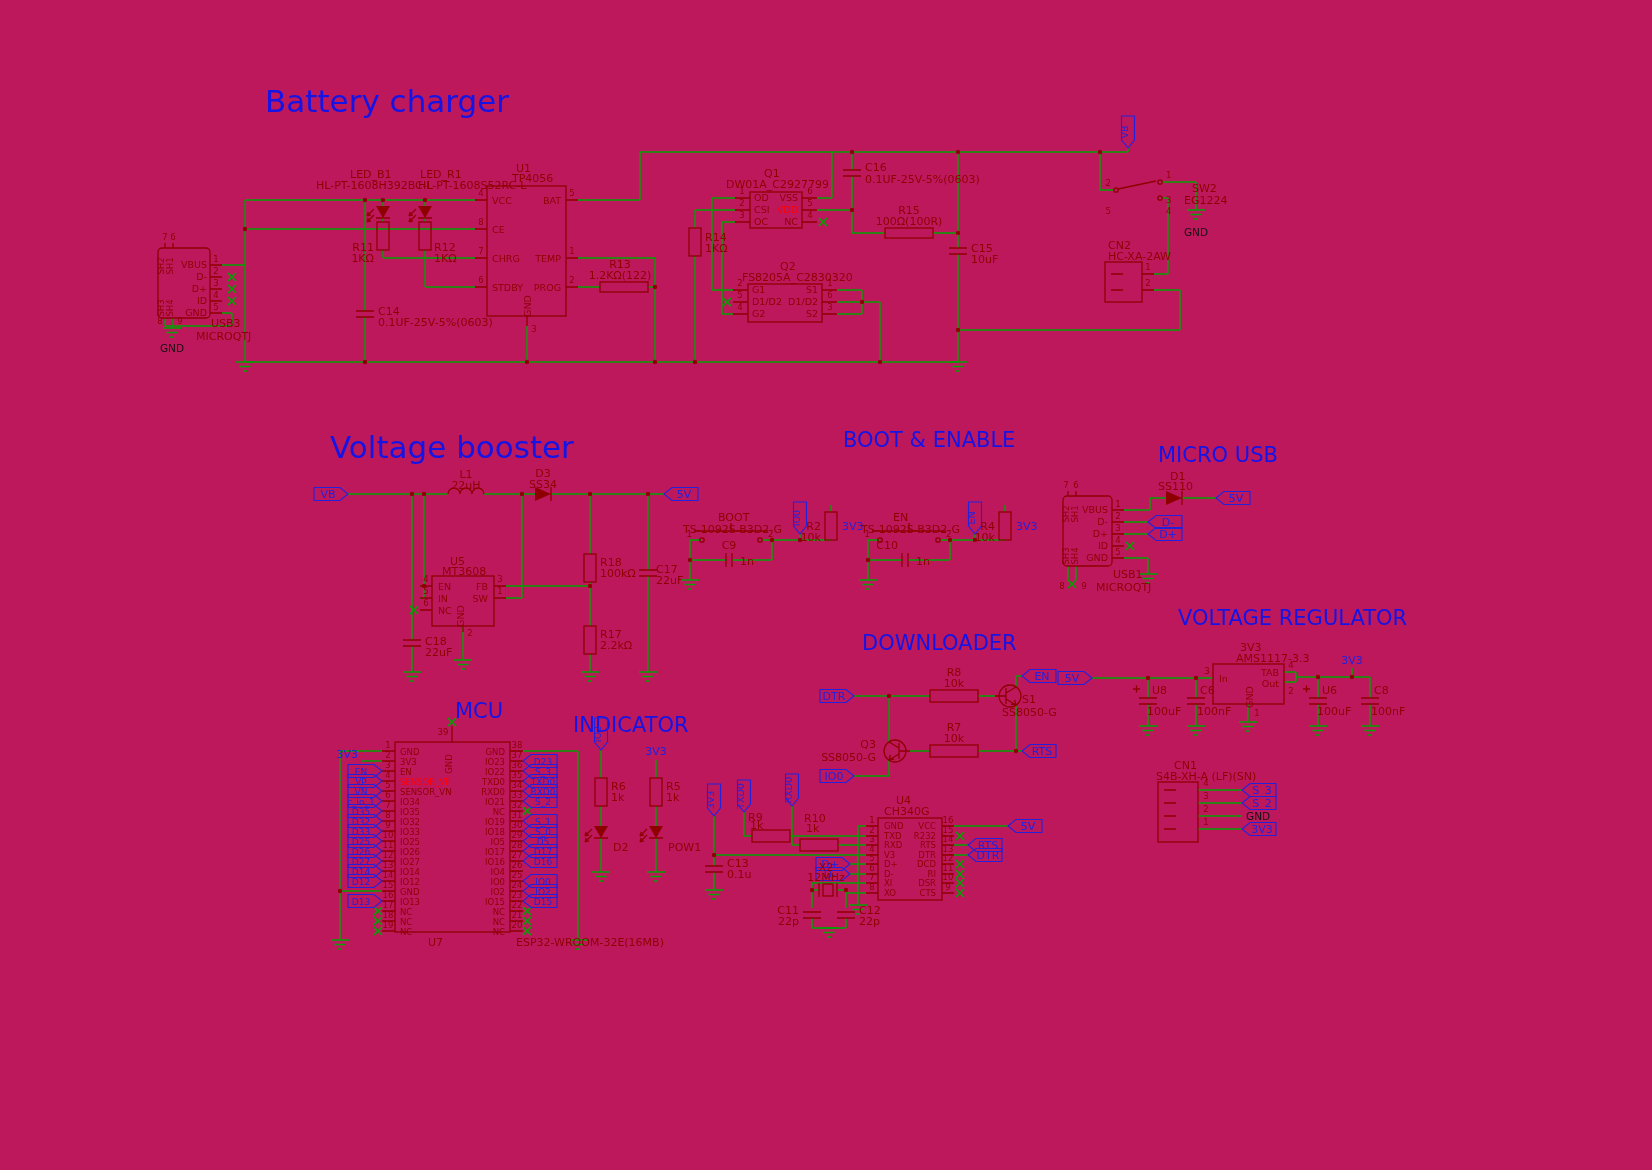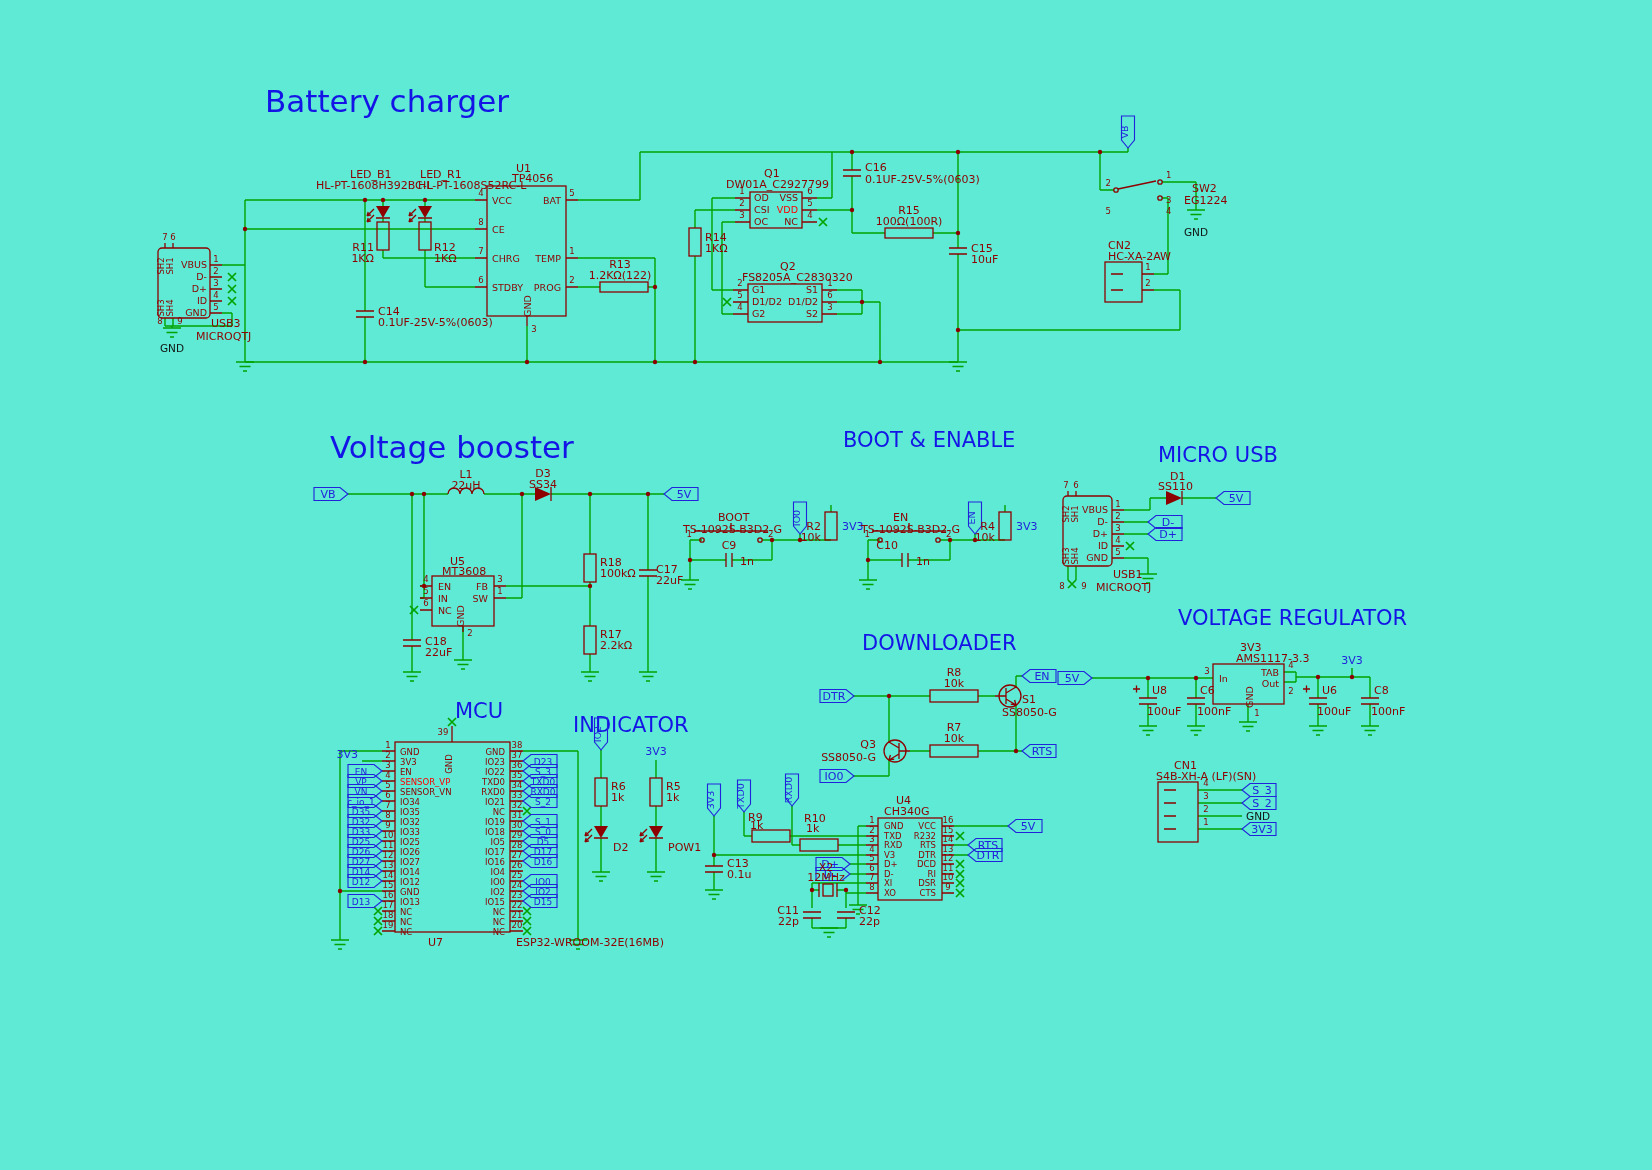--- a/index.html
+++ b/index.html
@@ -1,16 +1,16 @@
 <!DOCTYPE html>
 <html><head>
 <meta charset="utf-8">
 <style>
   html,body{margin:0;background:#fff}
-  .canvas{position:relative;width:1652px;height:1170px;background:#5eead4;font-family:"DejaVu Sans",sans-serif;overflow:hidden}
+  .canvas{position:relative;width:1652px;height:1170px;background:#be185d;font-family:"DejaVu Sans",sans-serif;overflow:hidden}
   svg{position:absolute;left:0;top:0}
   .w{stroke:#00A300;stroke-width:1.4;fill:none}
   .sy{stroke:#8E0000;stroke-width:1.3;fill:none}
   .syf{fill:#8E0000;stroke:none}
   .fl{stroke:#2222DD;stroke-width:1.1;fill:none}
   .jd{fill:#8E0000}
   .xm{stroke:#00A300;stroke-width:1.7;fill:none}
   text{font-family:"DejaVu Sans",sans-serif;fill:#8E0000}
   .rt{font-size:11px}
   .pn{font-size:9.5px}

